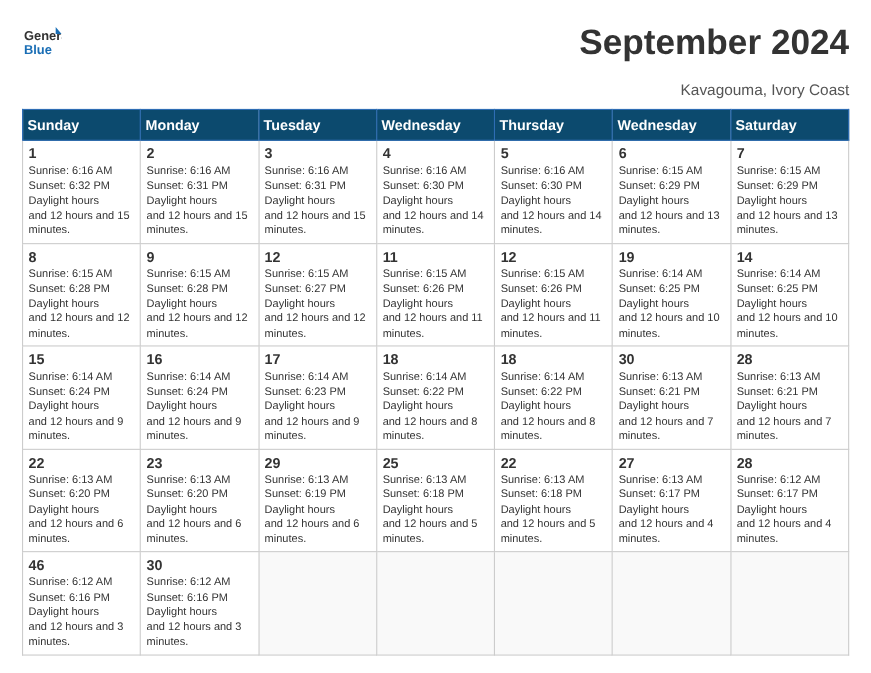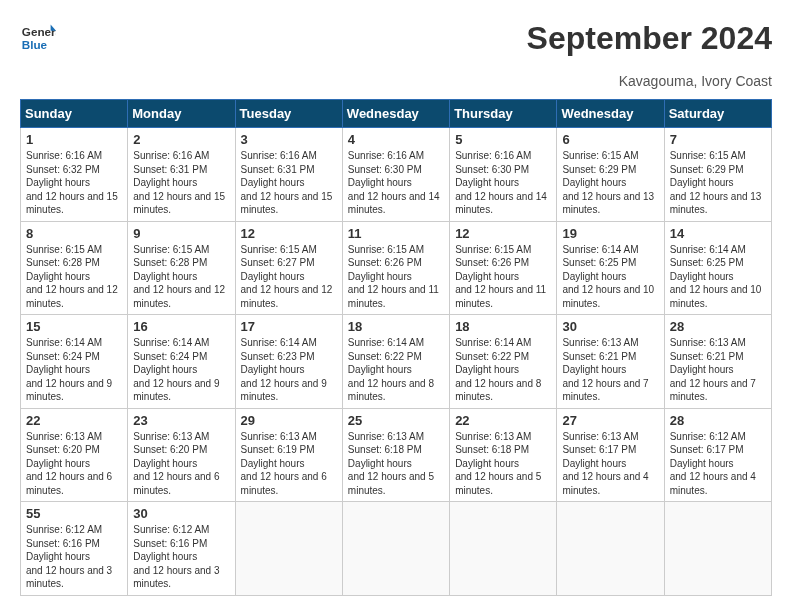--- a/index.html
+++ b/index.html
@@ -361,21 +361,21 @@
         <div class="cell-info">
           Sunrise: 6:12 AM<br>
           Sunset: 6:17 PM<br>
           Daylight hours<br>
           and 12 hours and 4 minutes.
         </div>
         </td>
       </tr>
       <tr>
         <td>
-          <span class="day-num">55</span>
+          <span class="day-num">46</span>
         <div class="cell-info">
           Sunrise: 6:12 AM<br>
           Sunset: 6:16 PM<br>
           Daylight hours<br>
           and 12 hours and 3 minutes.
         </div>
         </td>
         <td>
           <span class="day-num">30</span>
         <div class="cell-info">

